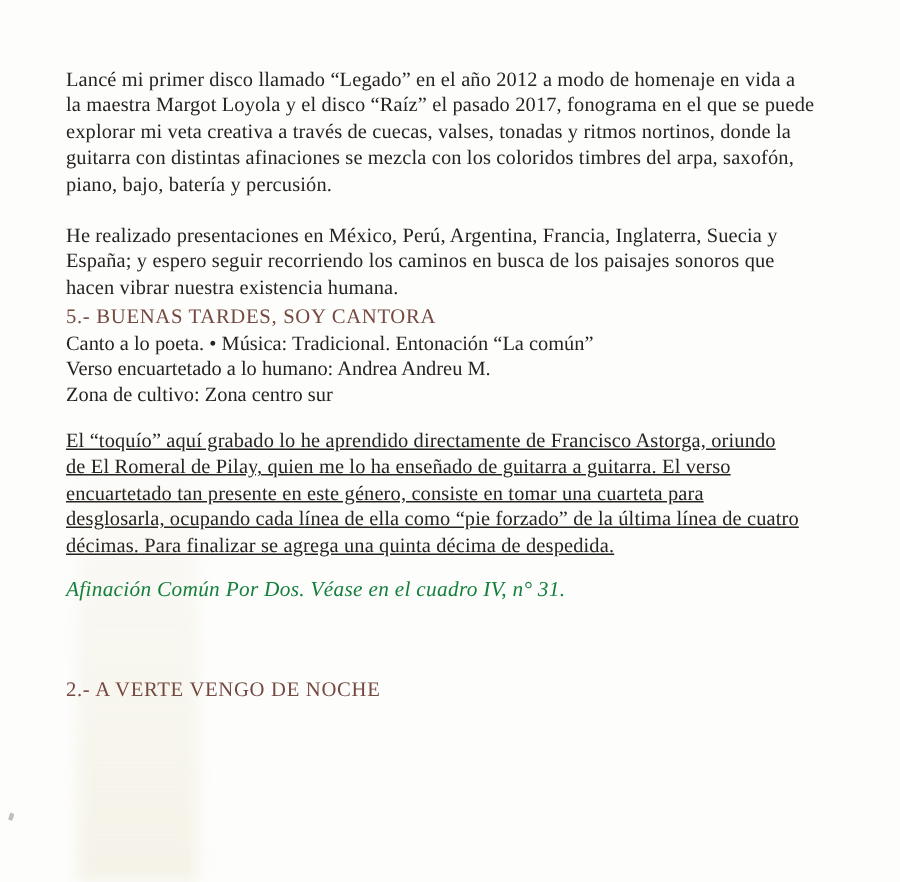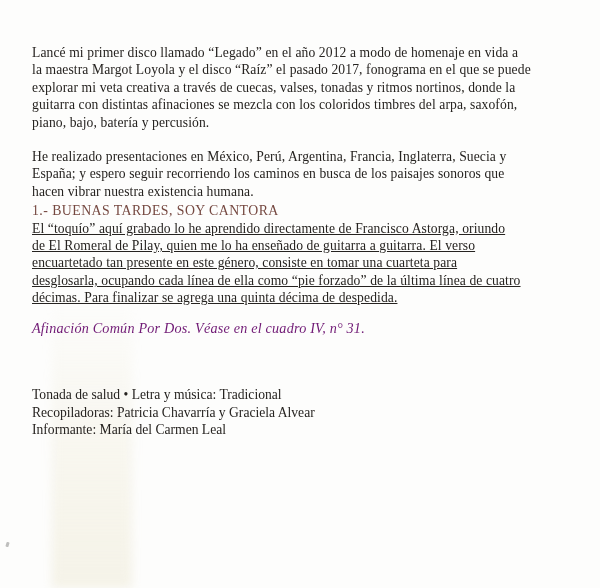--- a/index.html
+++ b/index.html
@@ -34,21 +34,21 @@
     left: 6px;
     top: 542px;
     width: 3px;
     height: 5px;
     background: rgba(140,140,138,0.55);
     transform: rotate(18deg);
     border-radius: 1px;
   }
   .content {
     position: absolute;
-    left: 32px;
+    left: 44px;
     top: 44px;
     width: 548px;
   }
   .para, .meta, .heading, .tuning {
     margin: 0;
     white-space: pre-line;
     font-size: 13.6px;
     line-height: 17.4px;
     font-weight: normal;
   }
@@ -58,21 +58,21 @@
   .heading {
     color: #754840;
     letter-spacing: 0.45px;
     font-size: 13.8px;
   }
   .mb-sec1 { margin-bottom: 13px; }
   .mb-desc { margin-bottom: 13px; text-decoration: underline; }
   .tuning {
     font-style: italic;
     font-size: 14.2px;
-    color: #701a75;
+    color: #15803d;
     letter-spacing: 0.2px;
     margin-bottom: 49px;
   }
 </style>
 </head>
 <body>
 
 <div class="page">
   <div class="scan-band"></div>
   <div class="scan-speck"></div>
@@ -83,29 +83,30 @@
 la maestra Margot Loyola y el disco “Raíz” el pasado 2017, fonograma en el que se puede
 explorar mi veta creativa a través de cuecas, valses, tonadas y ritmos nortinos, donde la
 guitarra con distintas afinaciones se mezcla con los coloridos timbres del arpa, saxofón,
 piano, bajo, batería y percusión.</p>
 
     <p class="para mb-p2">He realizado presentaciones en México, Perú, Argentina, Francia, Inglaterra, Suecia y
 España; y espero seguir recorriendo los caminos en busca de los paisajes sonoros que
 hacen vibrar nuestra existencia humana.</p>
 
     <section>
-      <h2 class="heading">1.- BUENAS TARDES, SOY CANTORA</h2>
+      <h2 class="heading">5.- BUENAS TARDES, SOY CANTORA</h2>
+      <p class="meta mb-sec1">Canto a lo poeta. • Música: Tradicional. Entonación “La común”
+Verso encuartetado a lo humano: Andrea Andreu M.
+Zona de cultivo: Zona centro sur</p>
       <p class="para mb-desc">El “toquío” aquí grabado lo he aprendido directamente de Francisco Astorga, oriundo
 de El Romeral de Pilay, quien me lo ha enseñado de guitarra a guitarra. El verso
 encuartetado tan presente en este género, consiste en tomar una cuarteta para
 desglosarla, ocupando cada línea de ella como “pie forzado” de la última línea de cuatro
 décimas. Para finalizar se agrega una quinta décima de despedida.</p>
       <p class="tuning">Afinación Común Por Dos. Véase en el cuadro IV, n° 31.</p>
     </section>
 
     <section>
-      <p class="meta">Tonada de salud • Letra y música: Tradicional
-Recopiladoras: Patricia Chavarría y Graciela Alvear
-Informante: María del Carmen Leal</p>
+      <h2 class="heading">2.- A VERTE VENGO DE NOCHE</h2>
     </section>
 
   </div>
 </div>
 
 </body></html>

